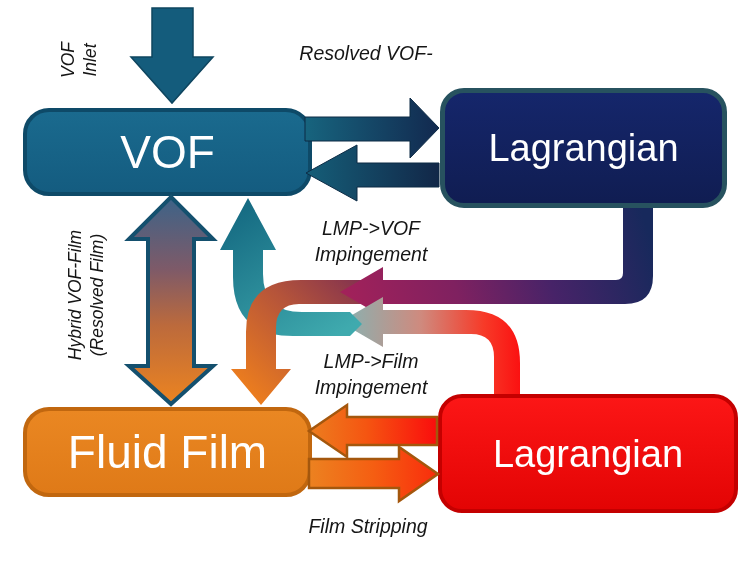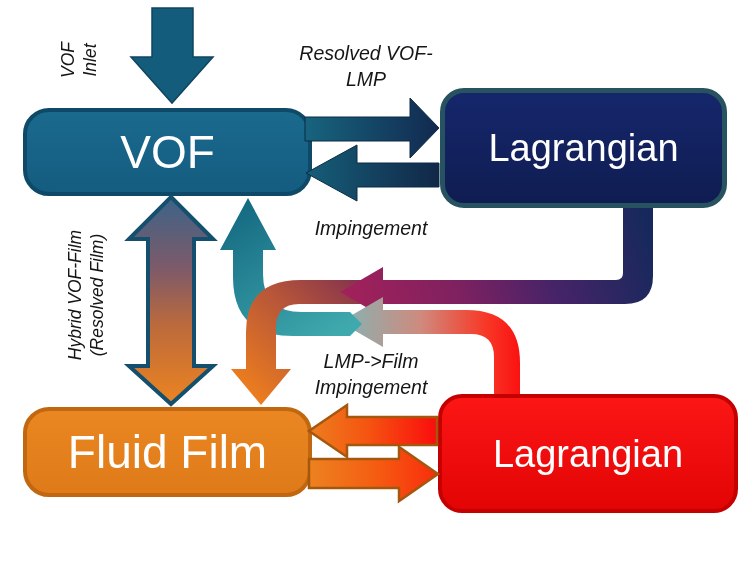--- a/index.html
+++ b/index.html
@@ -112,31 +112,34 @@
     <path fill="url(#gradFR)" stroke="#a4570d" stroke-width="2.5" d="M 309,459 L 399,459 L 399,447 L 438,474 L 399,501 L 399,488 L 309,488 Z"></path>
   </svg>
 
   <div class="lbl rot" style="left:34px;top:38px;width:90px;">
     <div>VOF</div>
     <div>Inlet</div>
   </div>
 
   <div class="lbl" style="left:266px;top:40px;width:200px;">
     <div>Resolved VOF-</div>
-    <div>LMP</div>
   </div>
 
   <div class="lbl" style="left:271px;top:215px;width:200px;">
+    <div>LMP-&gt;VOF</div>
     <div>Impingement</div>
   </div>
 
   <div class="lbl" style="left:271px;top:348px;width:200px;">
     <div>LMP-&gt;Film</div>
     <div>Impingement</div>
   </div>
 
+  <div class="lbl" style="left:268px;top:513px;width:200px;">
+    <div>Film Stripping</div>
+  </div>
 
   <div class="lbl rot" style="left:-2px;top:273px;width:176px;">
     <div>Hybrid VOF-Film</div>
     <div>(Resolved Film)</div>
   </div>
 
 </div>
 
 </body></html>

